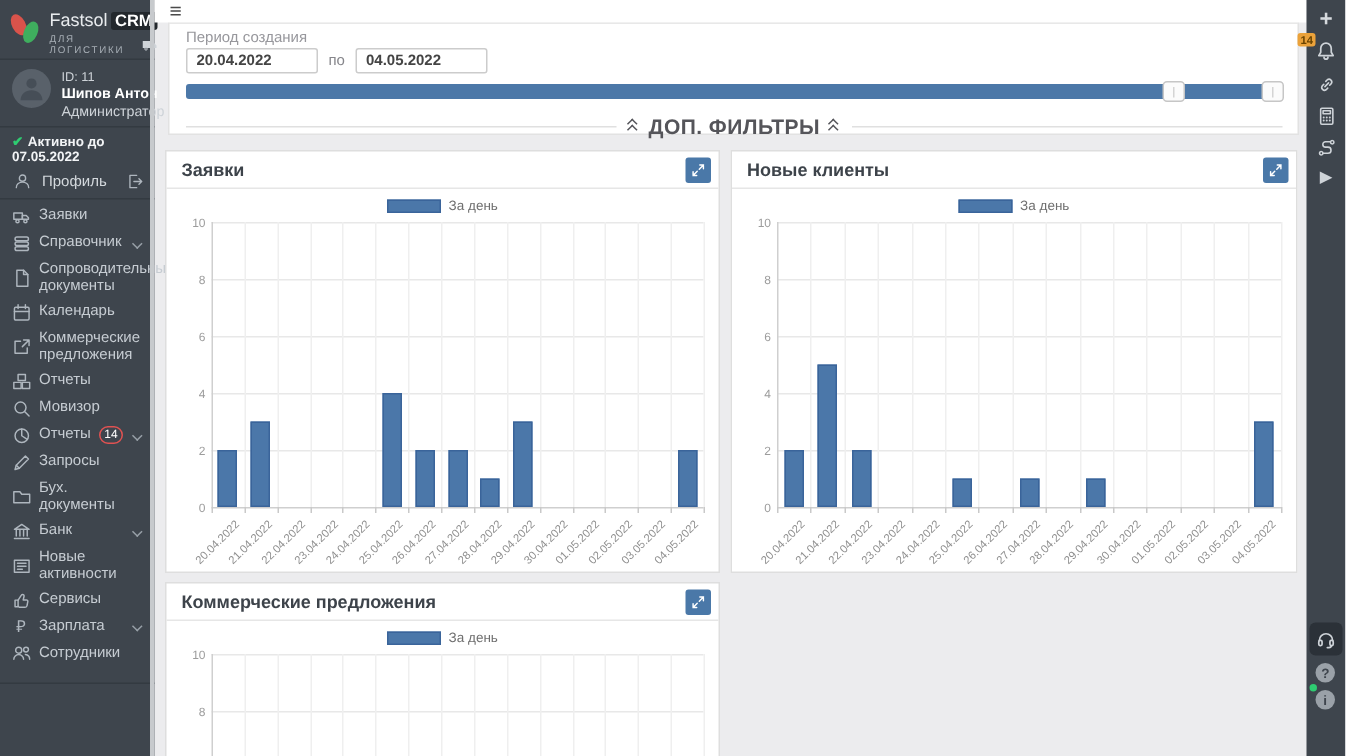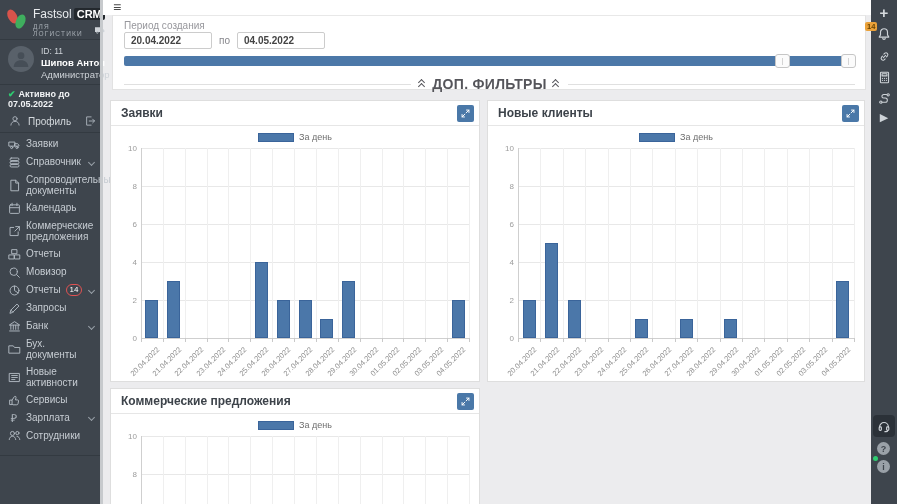--- a/index.html
+++ b/index.html
@@ -237,34 +237,34 @@
             <svg viewBox="0 0 16 16" width="13" height="13">
               <path d="M2.5 13.5l1-3.5L11 2.5l2.5 2.5L6 12.5z"></path>
               <path d="M3.5 10l2.5 2.5"></path>
             </svg>
           </span>
           <span class="lbl">Запросы</span>
         </div>
         <div class="item">
           <span class="ico">
             <svg viewBox="0 0 16 16" width="13" height="13">
+              <path d="M1.5 3.5h5l1.5 2h6.5v7h-13z"></path>
+            </svg>
+          </span>
+          <span class="lbl">Бух. документы</span>
+        </div>
+        <div class="item">
+          <span class="ico">
+            <svg viewBox="0 0 16 16" width="13" height="13">
               <path d="M2 6L8 2l6 4z"></path>
               <path d="M3.5 6.5v5M6.5 6.5v5M9.5 6.5v5M12.5 6.5v5M2 13.5h12"></path>
             </svg>
           </span>
           <span class="lbl">Банк</span>
           <span class="chev"></span>
-        </div>
-        <div class="item">
-          <span class="ico">
-            <svg viewBox="0 0 16 16" width="13" height="13">
-              <path d="M1.5 3.5h5l1.5 2h6.5v7h-13z"></path>
-            </svg>
-          </span>
-          <span class="lbl">Бух. документы</span>
         </div>
         <div class="item">
           <span class="ico">
             <svg viewBox="0 0 16 16" width="13" height="13">
               <rect x="2" y="3" width="12" height="10"></rect>
               <path d="M4.5 5.5h7M4.5 8h7M4.5 10.5h4"></path>
             </svg>
           </span>
           <span class="lbl">Новые активности</span>
         </div>

